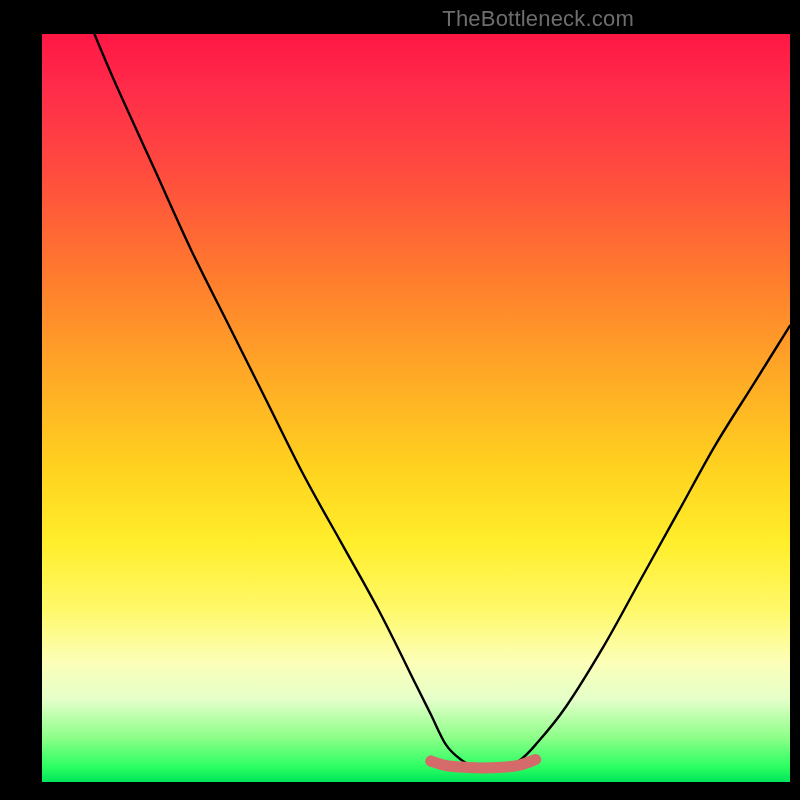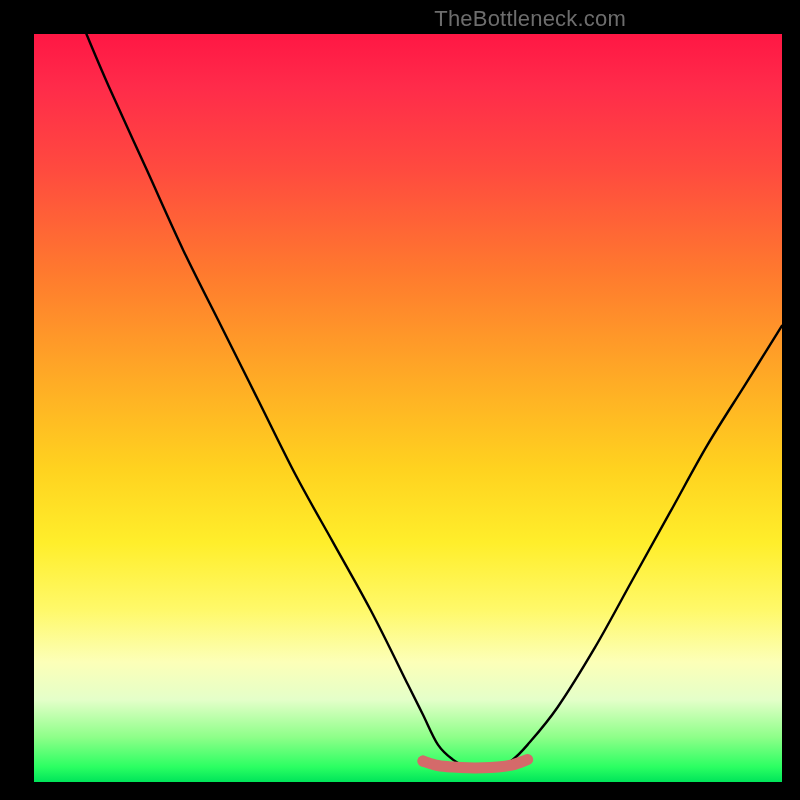--- a/index.html
+++ b/index.html
@@ -6,21 +6,21 @@
     margin: 0;
     padding: 0;
     width: 800px;
     height: 800px;
     background: #000;
     overflow: hidden;
     font-family: Arial, Helvetica, sans-serif;
   }
   .frame {
     position: absolute;
-    left: 0;
+    left: 8px;
     top: 0;
     width: 640px;
     height: 800px;
     background: #000;
   }
   .plot-area {
     position: absolute;
     left: 34px;
     top: 34px;
     width: 748px;

